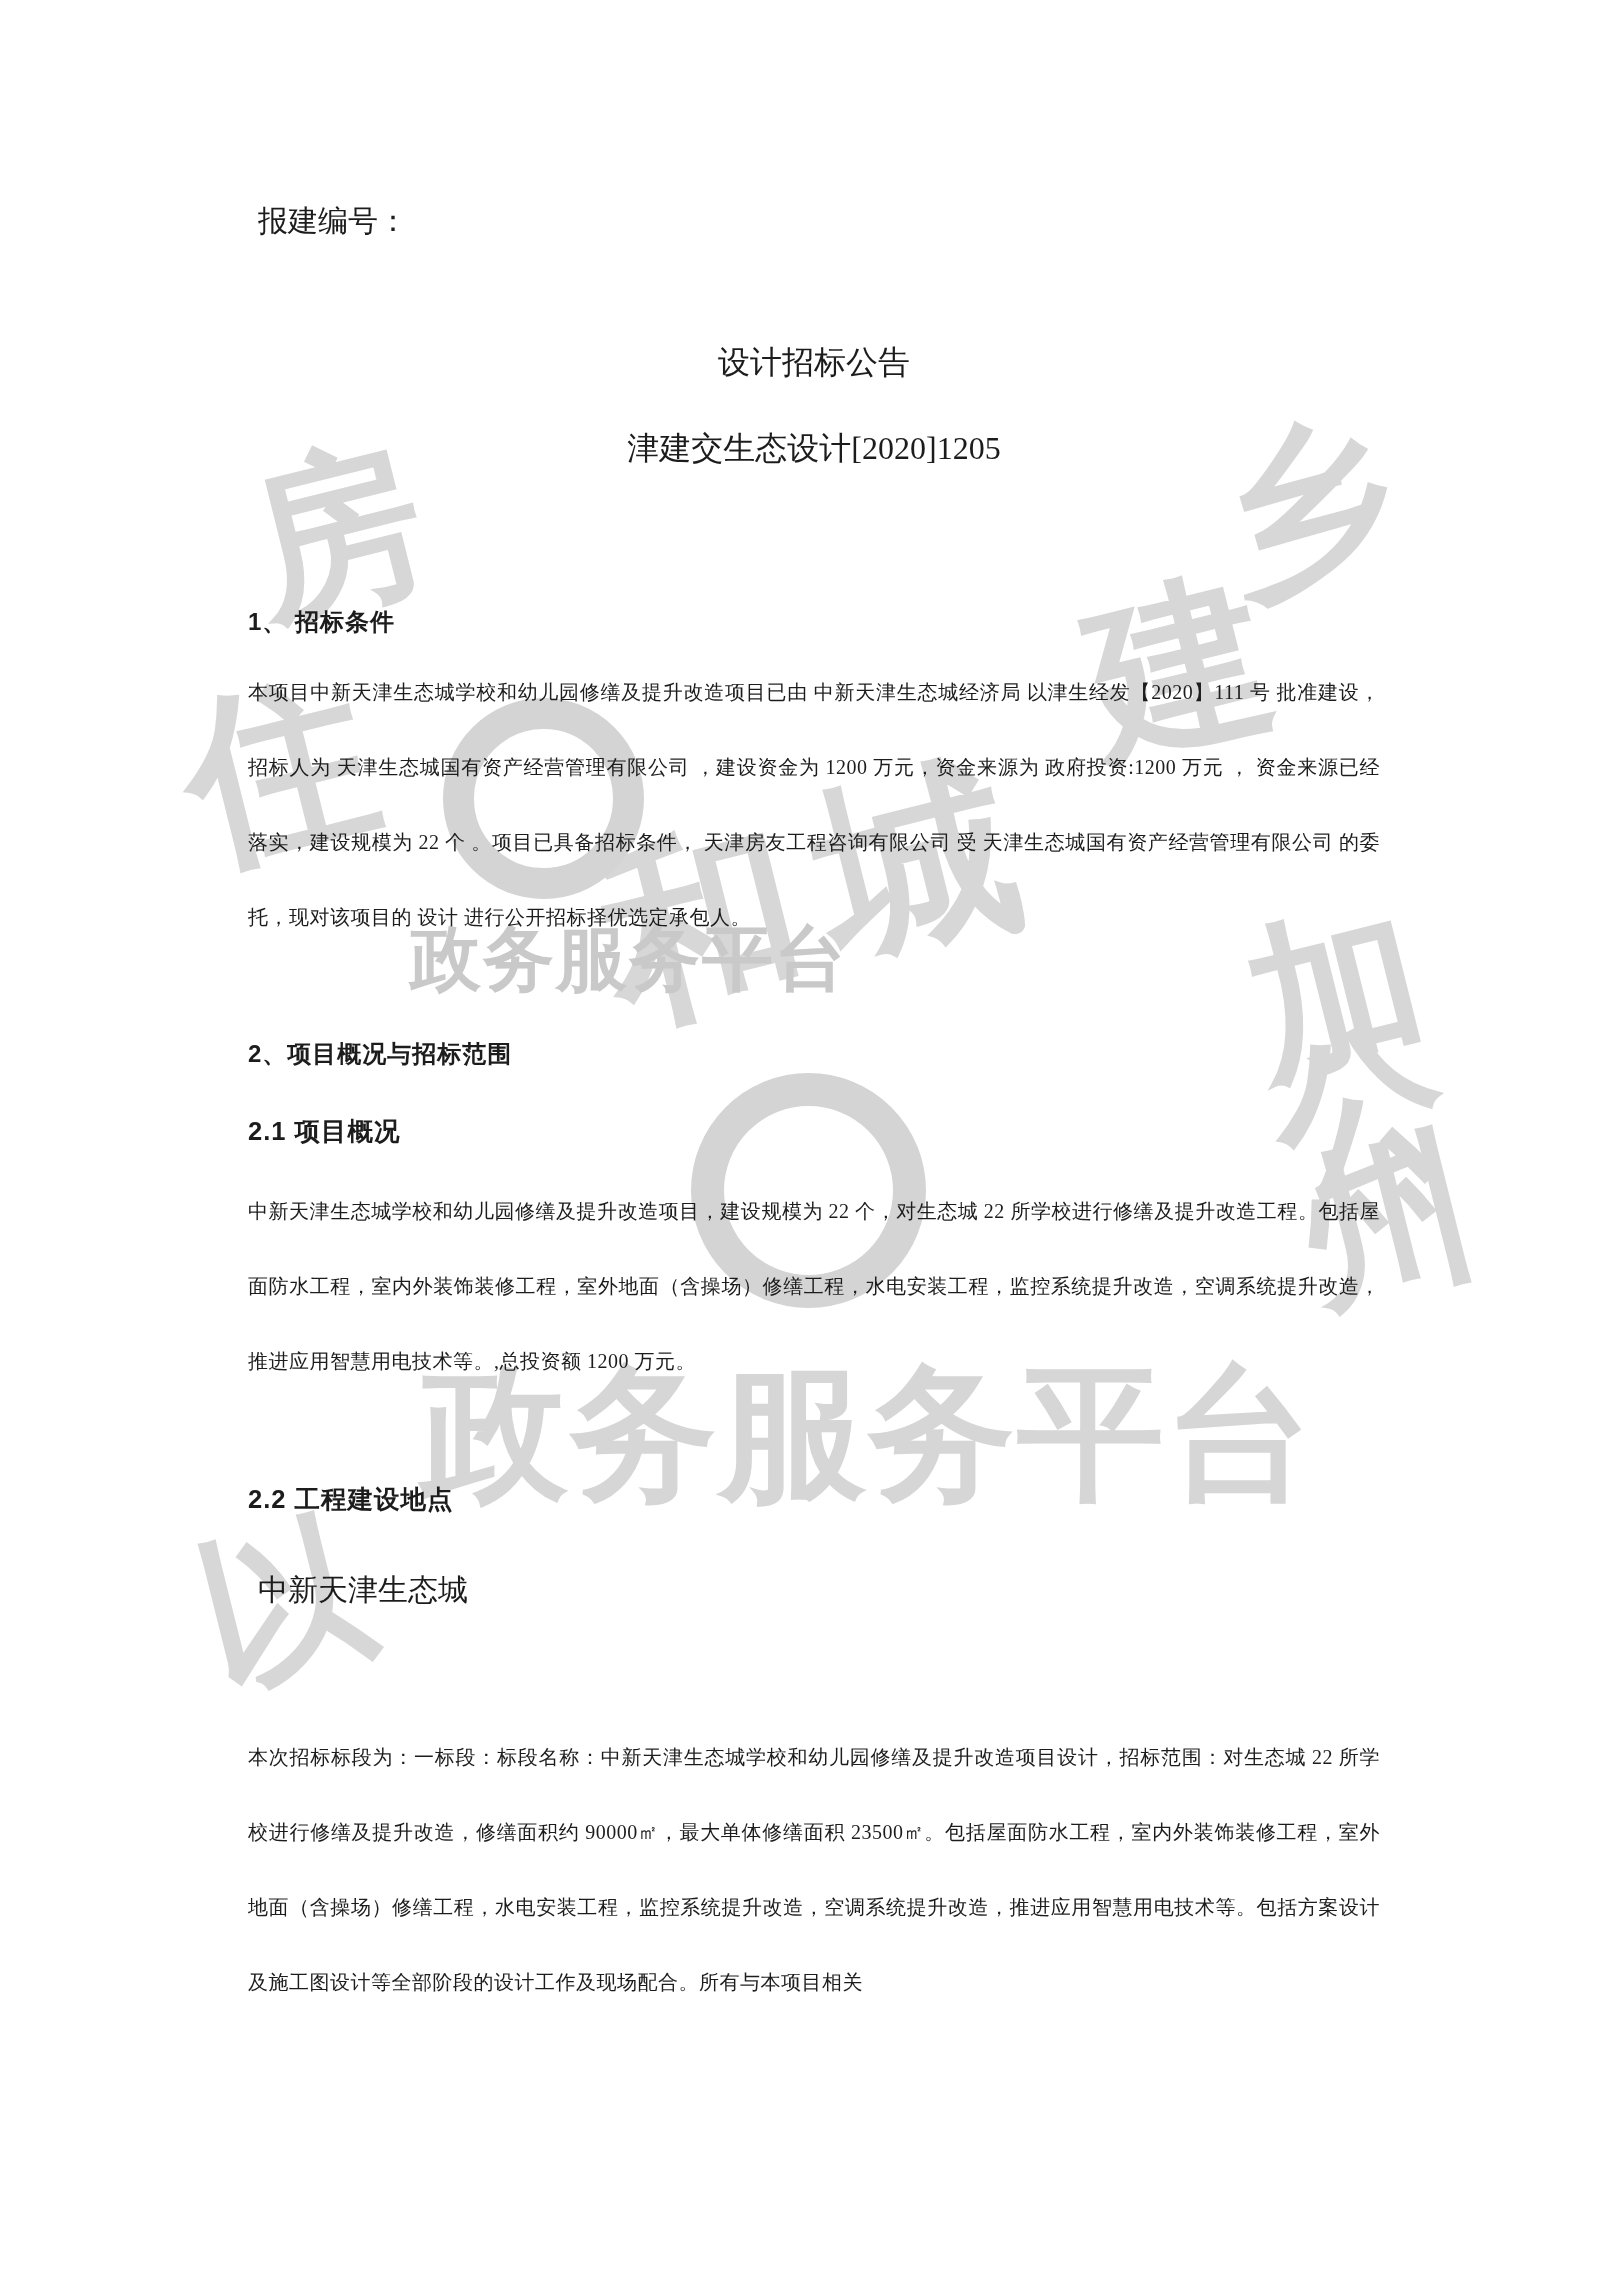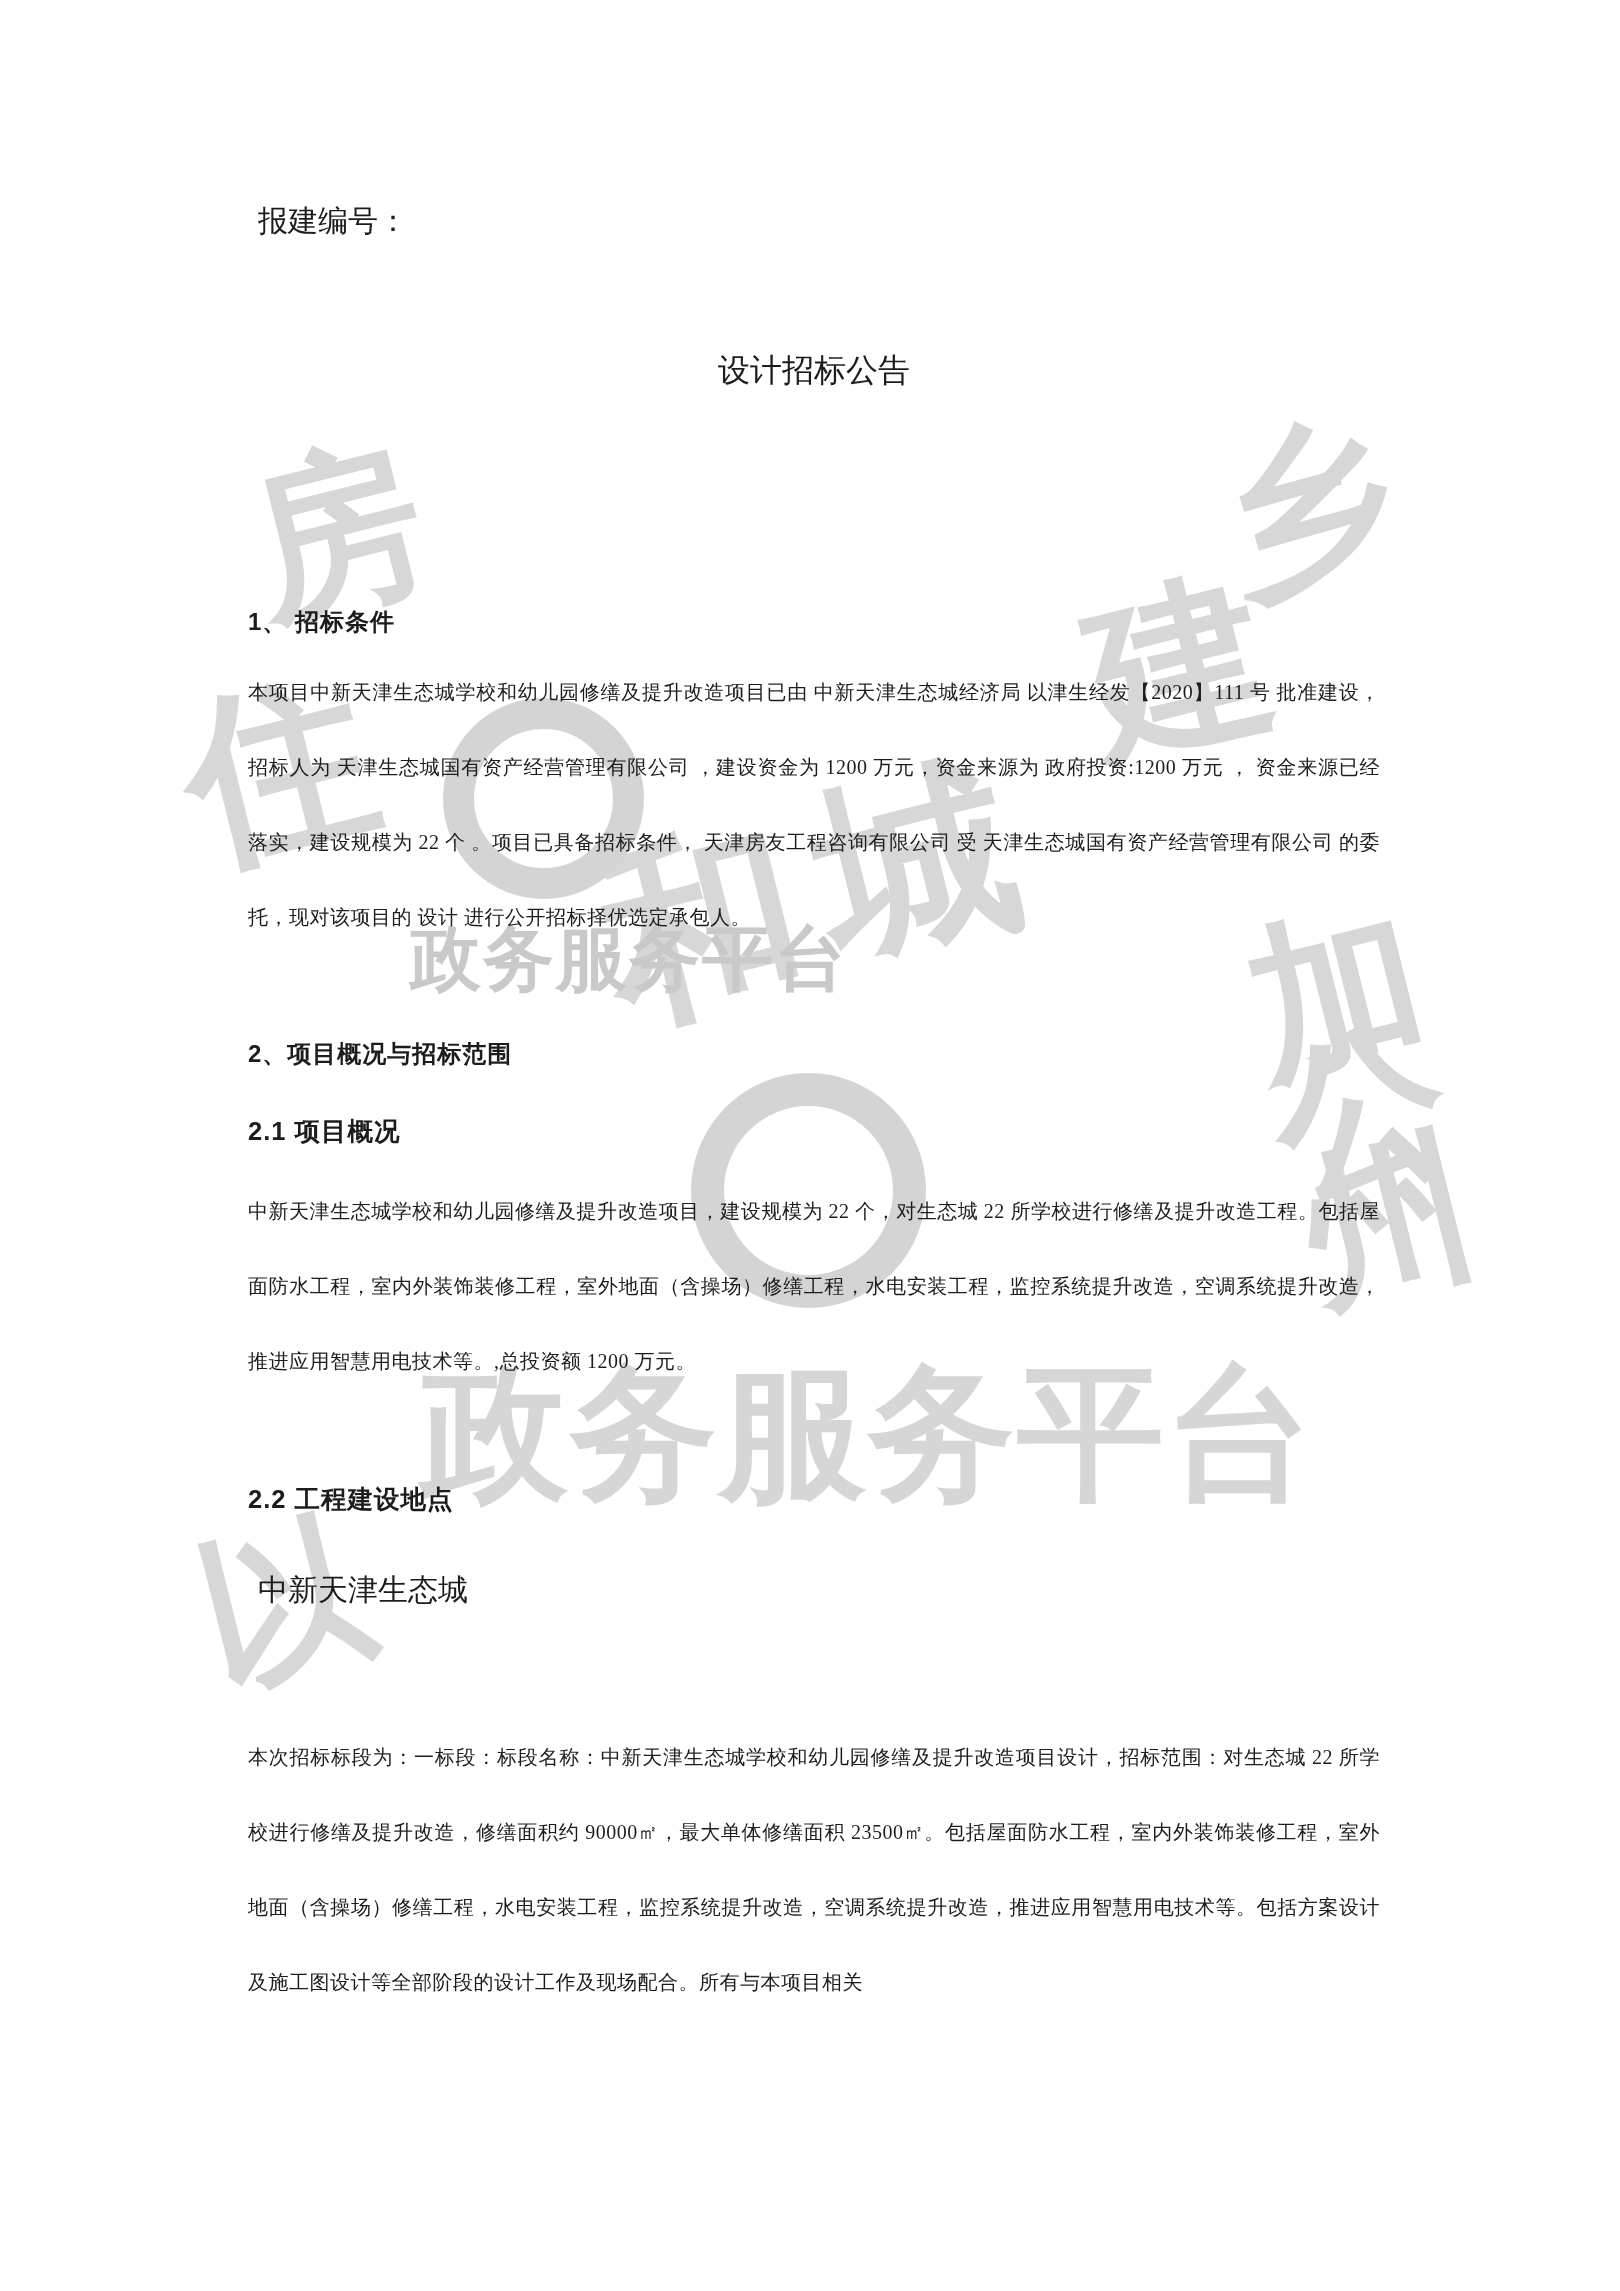--- a/index.html
+++ b/index.html
@@ -89,21 +89,22 @@
     <div class="wm-ring" style="left:691px;top:1073px;width:235px;height:235px;border-width:33px"></div>
 
     <div class="wm-row" style="left:410px;top:923px;font-size:71px">政务服务平台</div>
     <div class="wm-row wm-row-large" style="left:421px;top:1360px;font-size:147px">政务服务平台</div>
   </div>
 
   <div class="content">
 
     <div class="line" style="top:201px">报建编号：</div>
 
-    <div class="t-center" style="top:349px">设计招标公告</div>
+    <div class="t-center" style="top:341px">设计招标公告</div>
+    <div class="t-center" style="top:427px">津建交生态设计[2020]1205</div>
 
     <div class="h-big" style="top:582px">1、 招标条件</div>
 
     <div class="para" style="top:655px">本项目中新天津生态城学校和幼儿园修缮及提升改造项目已由 中新天津生态城经济局 以津生经发【2020】111 号 批准建设，招标人为 天津生态城国有资产经营管理有限公司 ，建设资金为 1200 万元，资金来源为 政府投资:1200 万元 ， 资金来源已经落实，建设规模为 22 个 。项目已具备招标条件， 天津房友工程咨询有限公司 受 天津生态城国有资产经营管理有限公司 的委托，现对该项目的 设计 进行公开招标择优选定承包人。</div>
 
     <div class="h-big" style="top:1014px">2、项目概况与招标范围</div>
 
     <div class="h-sub" style="top:1114px">2.1 项目概况</div>
 
     <div class="para" style="top:1174px">中新天津生态城学校和幼儿园修缮及提升改造项目，建设规模为 22 个，对生态城 22 所学校进行修缮及提升改造工程。包括屋面防水工程，室内外装饰装修工程，室外地面（含操场）修缮工程，水电安装工程，监控系统提升改造，空调系统提升改造，推进应用智慧用电技术等。,总投资额 1200 万元。</div>

